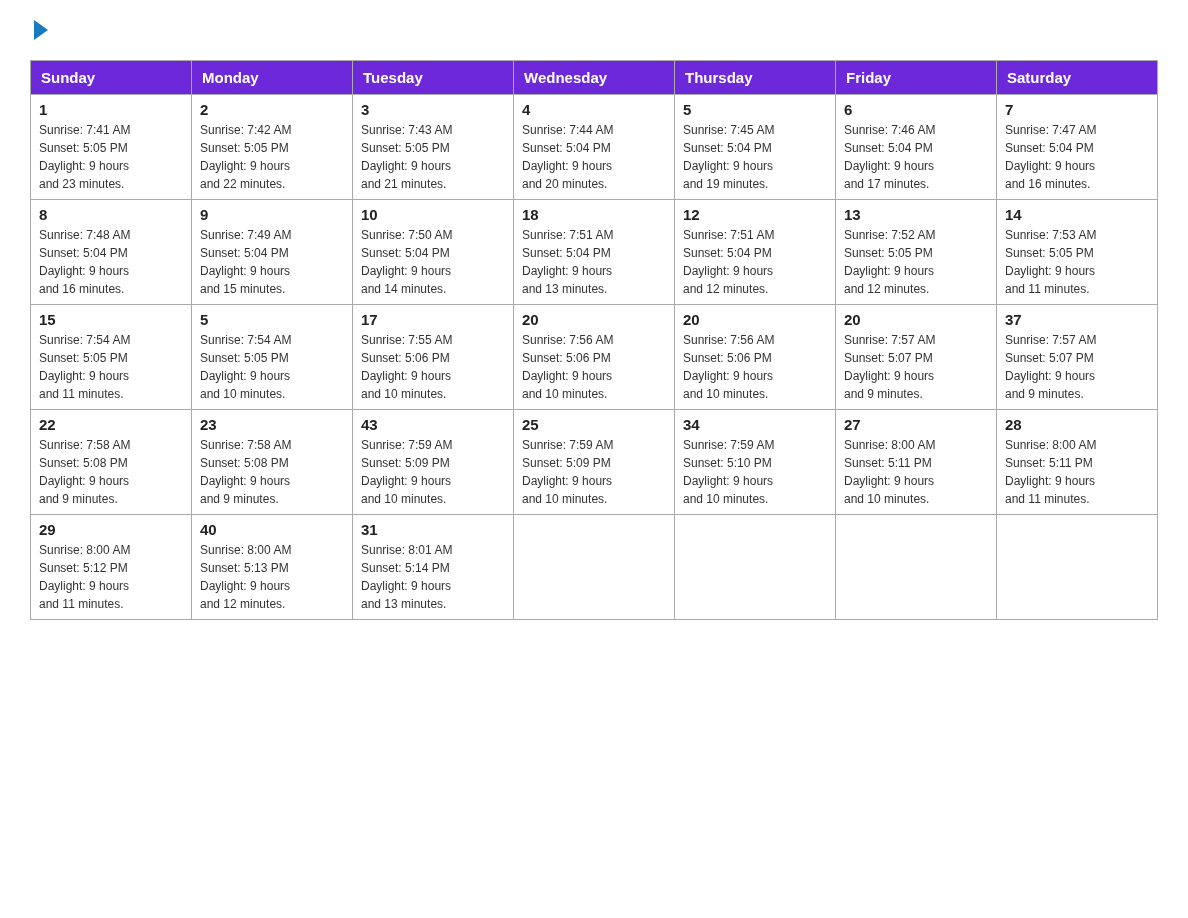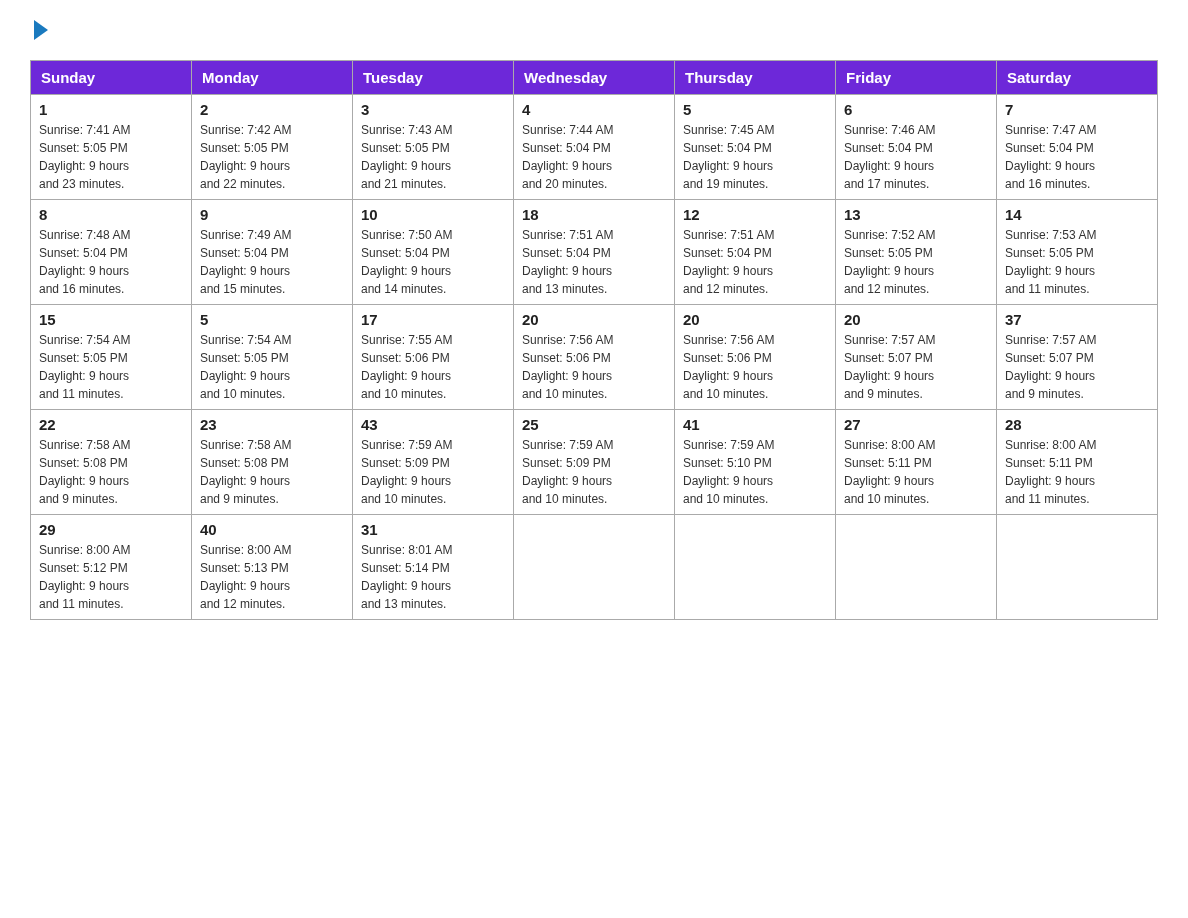--- a/index.html
+++ b/index.html
@@ -352,21 +352,21 @@
         <td>
         <span class="day-num">25</span>
         <div class="day-info">
           Sunrise: 7:59 AM<br>
           Sunset: 5:09 PM<br>
           Daylight: 9 hours<br>
           and 10 minutes.
         </div>
       </td>
         <td>
-        <span class="day-num">41</span>
+        <span class="day-num">34</span>
         <div class="day-info">
           Sunrise: 7:59 AM<br>
           Sunset: 5:10 PM<br>
           Daylight: 9 hours<br>
           and 10 minutes.
         </div>
       </td>
         <td>
         <span class="day-num">27</span>
         <div class="day-info">

